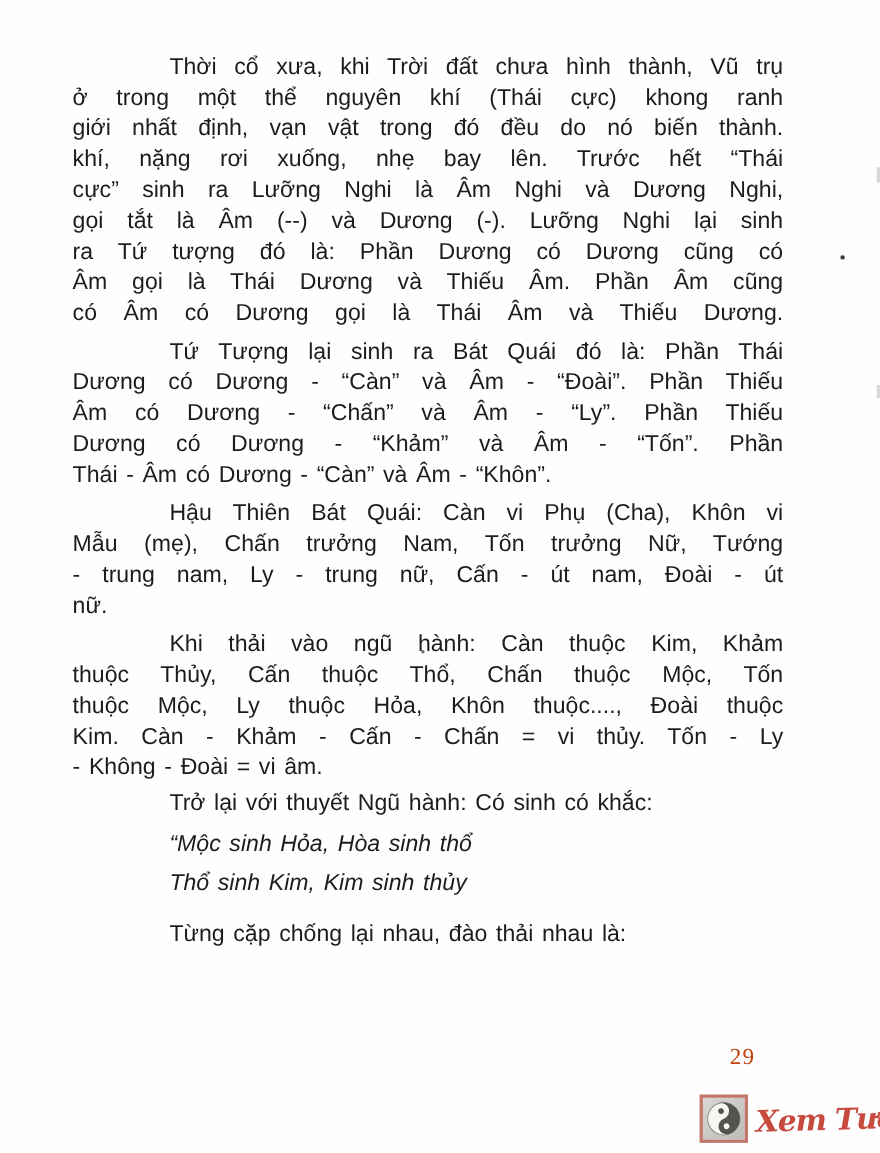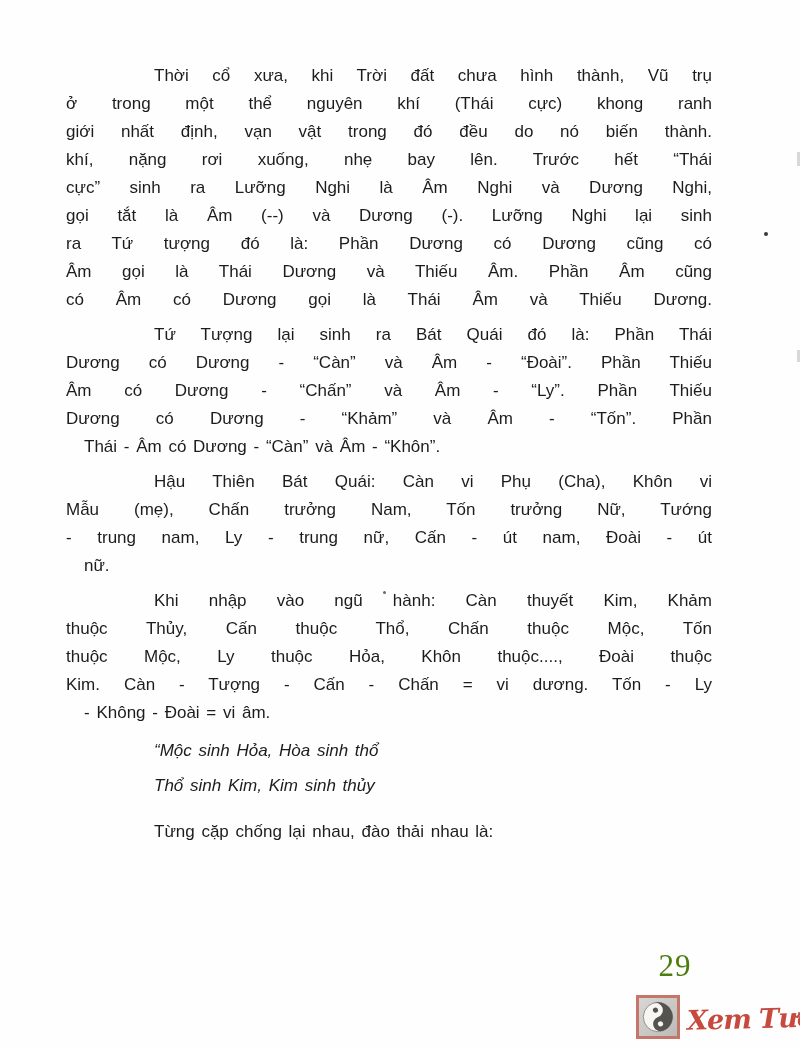--- a/index.html
+++ b/index.html
@@ -6,45 +6,45 @@
   body{
     width:800px;height:1048px;
     background:#ffffff;
     position:relative;
     overflow:hidden;
     font-family:"Liberation Sans","DejaVu Sans",sans-serif;
   }
   .page{position:absolute;inset:0;background:#fefefe;}
   
   .textblock{
-    position:absolute;left:66px;top:62px;width:646px;
-    font-size:17px;line-height:28px;color:#1c1c1c;
+    position:absolute;left:66px;top:47px;width:646px;
+    font-size:21px;line-height:28px;color:#1c1c1c;
     word-spacing:2px;
   }
   .para{margin:0 0 0 0;}
   .para + .para{margin-top:7px;}
   .para.p5{margin-top:4px;}
   .para .line{text-align:justify;text-align-last:justify;}
   .para .line.first{padding-left:88px;}
-  .para .line.last{text-align-last:left;margin-left:18px;}
+  .para .line.last{text-align-last:left;}
   
   .verse{margin-top:6px;}
   .verse .line{
     line-height:35px;font-style:italic;
     padding-left:88px;text-align:right;text-align-last:left;
   }
   .closing{
     margin-top:11px;line-height:35px;padding-left:88px;
     text-align:left;
   }
   
   .page-number{
     position:absolute;left:640px;top:948px;width:70px;
     font-family:"Liberation Serif","DejaVu Serif",serif;
-    font-size:31px;color:#4d7c0f;text-align:center;letter-spacing:1px;
+    font-size:21px;color:#c2410c;text-align:center;letter-spacing:1px;
   }
   
   .watermark{
     position:absolute;left:636px;top:995px;
     display:flex;align-items:center;gap:7px;
   }
   .wm-icon{
     width:44px;height:44px;display:block;
     box-sizing:border-box;
     border:3px solid #c4766b;
@@ -89,25 +89,28 @@
         <div class="line">Dương có Dương - “Khảm” và Âm - “Tốn”. Phần</div>
         <div class="line last">Thái - Âm có Dương - “Càn” và Âm - “Khôn”.</div>
       </div>
     <div class="para p3">
         <div class="line first">Hậu Thiên Bát Quái: Càn vi Phụ (Cha), Khôn vi</div>
         <div class="line">Mẫu (mẹ), Chấn trưởng Nam, Tốn trưởng Nữ, Tướng</div>
         <div class="line">- trung nam, Ly - trung nữ, Cấn - út nam, Đoài - út</div>
         <div class="line last">nữ.</div>
       </div>
     <div class="para p4">
-        <div class="line first">Khi nhập vào ngũ hành: Càn thuyết Kim, Khảm</div>
+        <div class="line first">Khi thải vào ngũ hành: Càn thuộc Kim, Khảm</div>
         <div class="line">thuộc Thủy, Cấn thuộc Thổ, Chấn thuộc Mộc, Tốn</div>
         <div class="line">thuộc Mộc, Ly thuộc Hỏa, Khôn thuộc...., Đoài thuộc</div>
-        <div class="line">Kim. Càn - Tượng - Cấn - Chấn = vi dương. Tốn - Ly</div>
+        <div class="line">Kim. Càn - Khảm - Cấn - Chấn = vi thủy. Tốn - Ly</div>
         <div class="line last">- Không - Đoài = vi âm.</div>
+      </div>
+    <div class="para p5">
+        <div class="line first last">Trở lại với thuyết Ngũ hành: Có sinh có khắc:</div>
       </div>
 
     <div class="verse">
         <div class="line first">“Mộc sinh Hỏa, Hòa sinh thổ</div>
         <div class="line">Thổ sinh Kim, Kim sinh thủy</div>
       </div>
 
     <div class="closing">Từng cặp chống lại nhau, đào thải nhau là:</div>
   </div>
 

